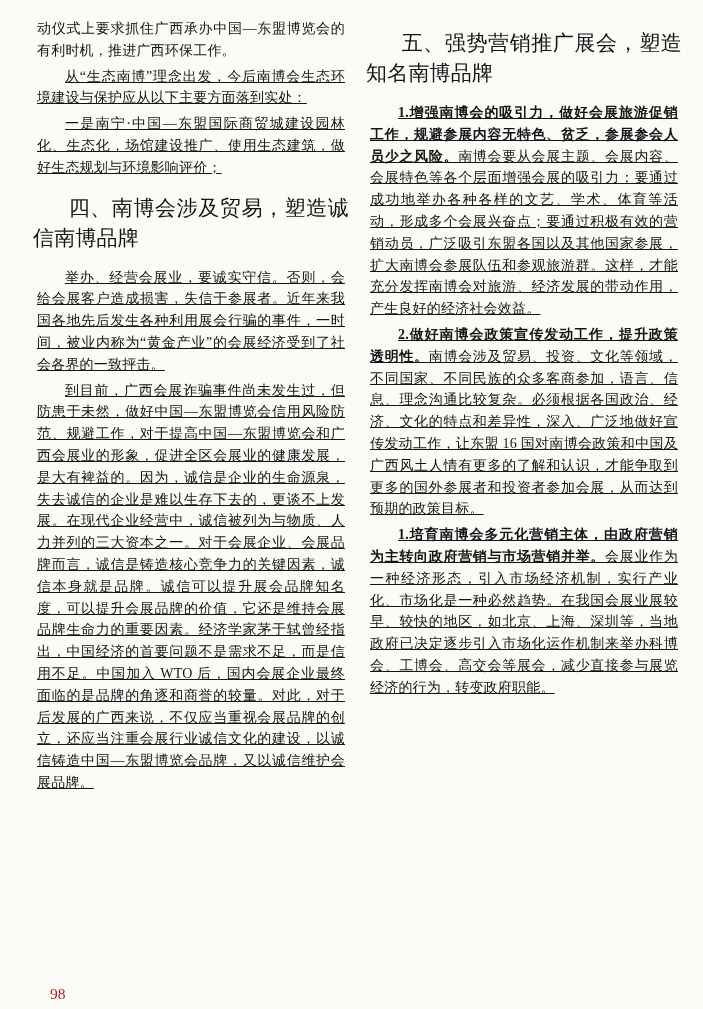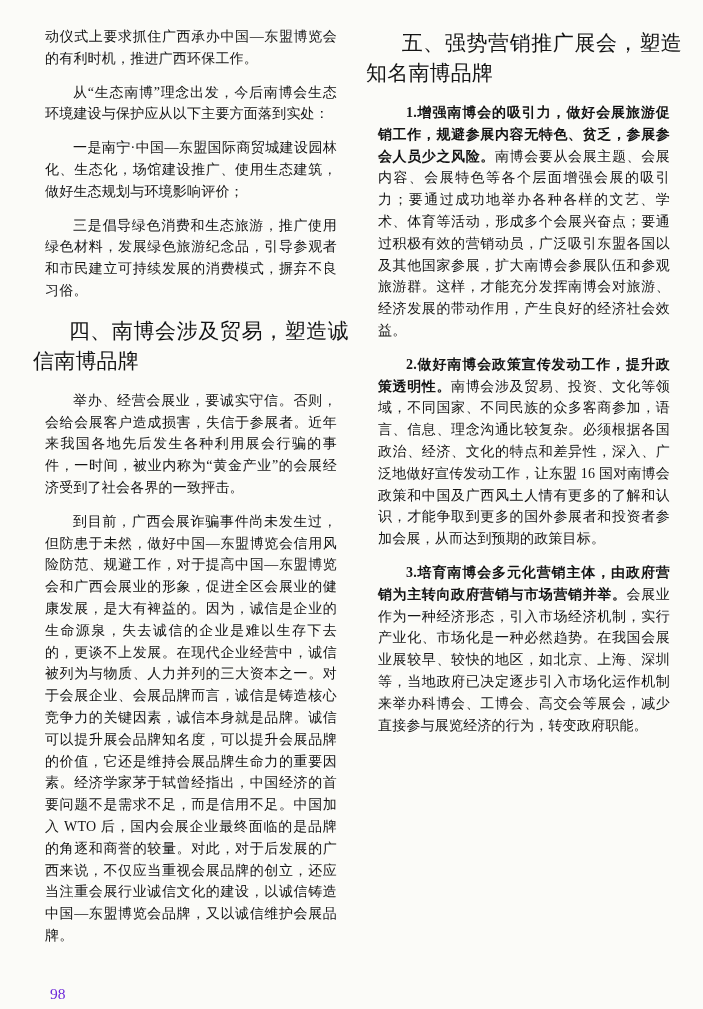--- a/index.html
+++ b/index.html
@@ -22,66 +22,66 @@
     padding: 14px 21px 0 33px;
     display: flex;
     gap: 17px;
     position: relative;
   }
   .col {
     width: 316px;
     flex: 0 0 316px;
   }
   p.para {
-    margin: 12px;
+    margin: 4px;
     font-size: 14px;
     line-height: 21.8px;
     text-align: justify;
     letter-spacing: 0.2px;
   }
   p.para.indent {
     text-indent: 2em;
+    text-decoration: underline;
   }
   p.heading {
     margin: 14px 0 14px 0;
     font-size: 21px;
     line-height: 30px;
     font-weight: normal;
     text-align: justify;
     text-indent: 1.7em;
     letter-spacing: 0.2px;
   }
   .lead-bold {
     font-weight: bold;
   }
   .page-number {
     position: absolute;
     left: 50px;
     bottom: 6px;
     font-size: 15.5px;
-    color: #6d28d9;
+    color: #b91c1c;
     font-family: "Liberation Serif", "DejaVu Serif", serif;
   }
 </style>
 </head>
 <body>
 
 <div class="page">
 
   <div class="col">
     <p class="para">动仪式上要求抓住广西承办中国—东盟博览会的有利时机，推进广西环保工作。</p>
     <p class="para indent">从“生态南博”理念出发，今后南博会生态环境建设与保护应从以下主要方面落到实处：</p>
     <p class="para indent">一是南宁·中国—东盟国际商贸城建设园林化、生态化，场馆建设推广、使用生态建筑，做好生态规划与环境影响评价；</p>
-    <p class="para indent">三是倡导绿色消费和生态旅游，推广使用绿色材料，发展绿色旅游纪念品，引导参观者和市民建立可持续发展的消费模式，摒弃不良习俗。</p>
     <p class="heading">四、南博会涉及贸易，塑造诚信南博品牌</p>
     <p class="para indent">举办、经营会展业，要诚实守信。否则，会给会展客户造成损害，失信于参展者。近年来我国各地先后发生各种利用展会行骗的事件，一时间，被业内称为“黄金产业”的会展经济受到了社会各界的一致抨击。</p>
     <p class="para indent">到目前，广西会展诈骗事件尚未发生过，但防患于未然，做好中国—东盟博览会信用风险防范、规避工作，对于提高中国—东盟博览会和广西会展业的形象，促进全区会展业的健康发展，是大有裨益的。因为，诚信是企业的生命源泉，失去诚信的企业是难以生存下去的，更谈不上发展。在现代企业经营中，诚信被列为与物质、人力并列的三大资本之一。对于会展企业、会展品牌而言，诚信是铸造核心竞争力的关键因素，诚信本身就是品牌。诚信可以提升展会品牌知名度，可以提升会展品牌的价值，它还是维持会展品牌生命力的重要因素。经济学家茅于轼曾经指出，中国经济的首要问题不是需求不足，而是信用不足。中国加入 WTO 后，国内会展企业最终面临的是品牌的角逐和商誉的较量。对此，对于后发展的广西来说，不仅应当重视会展品牌的创立，还应当注重会展行业诚信文化的建设，以诚信铸造中国—东盟博览会品牌，又以诚信维护会展品牌。</p>
   </div>
 
   <div class="col">
     <p class="heading">五、强势营销推广展会，塑造知名南博品牌</p>
     <p class="para indent"><span class="lead-bold">1.增强南博会的吸引力，做好会展旅游促销工作，规避参展内容无特色、贫乏，参展参会人员少之风险。</span><span>南博会要从会展主题、会展内容、会展特色等各个层面增强会展的吸引力；要通过成功地举办各种各样的文艺、学术、体育等活动，形成多个会展兴奋点；要通过积极有效的营销动员，广泛吸引东盟各国以及其他国家参展，扩大南博会参展队伍和参观旅游群。这样，才能充分发挥南博会对旅游、经济发展的带动作用，产生良好的经济社会效益。</span></p>
     <p class="para indent"><span class="lead-bold">2.做好南博会政策宣传发动工作，提升政策透明性。</span><span>南博会涉及贸易、投资、文化等领域，不同国家、不同民族的众多客商参加，语言、信息、理念沟通比较复杂。必须根据各国政治、经济、文化的特点和差异性，深入、广泛地做好宣传发动工作，让东盟 16 国对南博会政策和中国及广西风土人情有更多的了解和认识，才能争取到更多的国外参展者和投资者参加会展，从而达到预期的政策目标。</span></p>
-    <p class="para indent"><span class="lead-bold">3.培育南博会多元化营销主体，由政府营销为主转向政府营销与市场营销并举。</span><span>会展业作为一种经济形态，引入市场经济机制，实行产业化、市场化是一种必然趋势。在我国会展业展较早、较快的地区，如北京、上海、深圳等，当地政府已决定逐步引入市场化运作机制来举办科博会、工博会、高交会等展会，减少直接参与展览经济的行为，转变政府职能。</span></p>
+    <p class="para indent"><span class="lead-bold">1.培育南博会多元化营销主体，由政府营销为主转向政府营销与市场营销并举。</span><span>会展业作为一种经济形态，引入市场经济机制，实行产业化、市场化是一种必然趋势。在我国会展业展较早、较快的地区，如北京、上海、深圳等，当地政府已决定逐步引入市场化运作机制来举办科博会、工博会、高交会等展会，减少直接参与展览经济的行为，转变政府职能。</span></p>
   </div>
 
   <div class="page-number">98</div>
 </div>
 
 </body></html>

